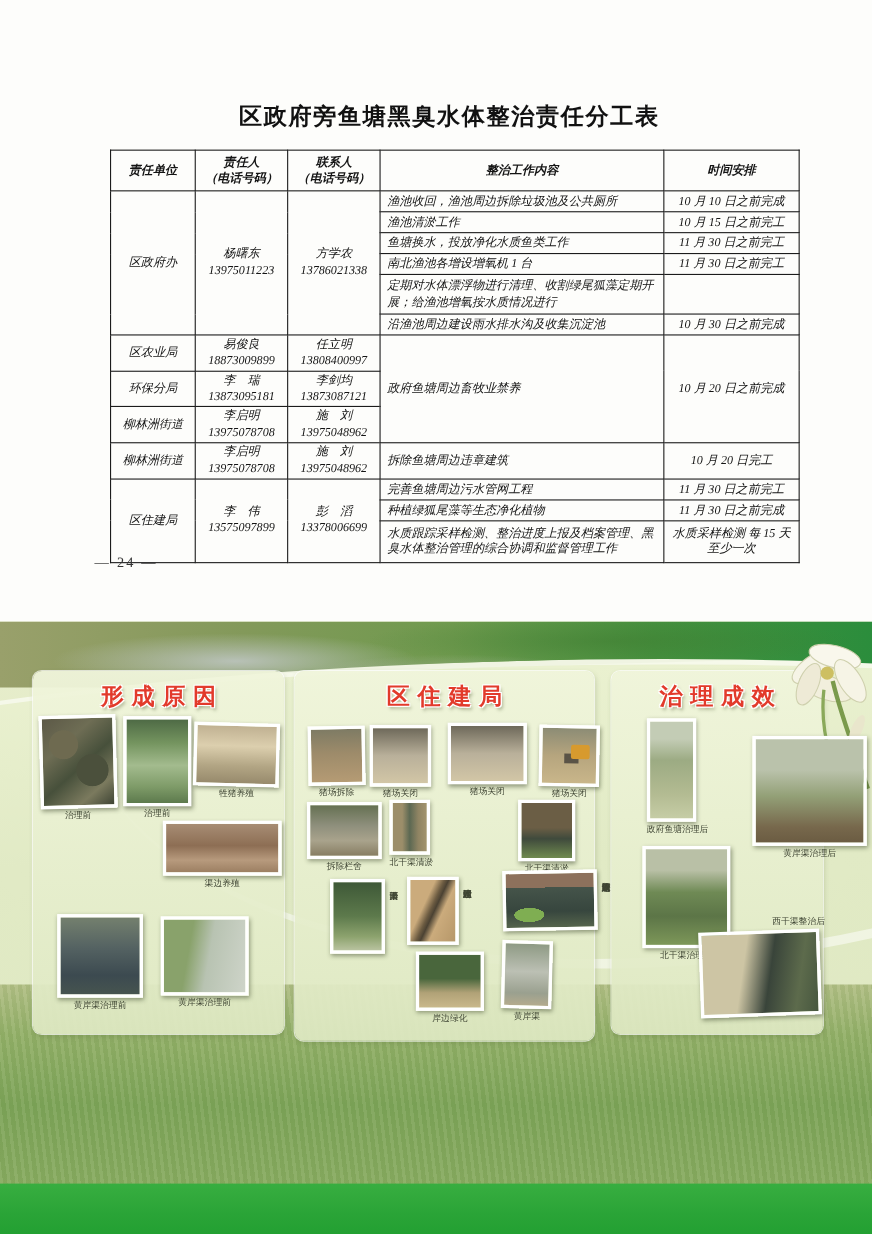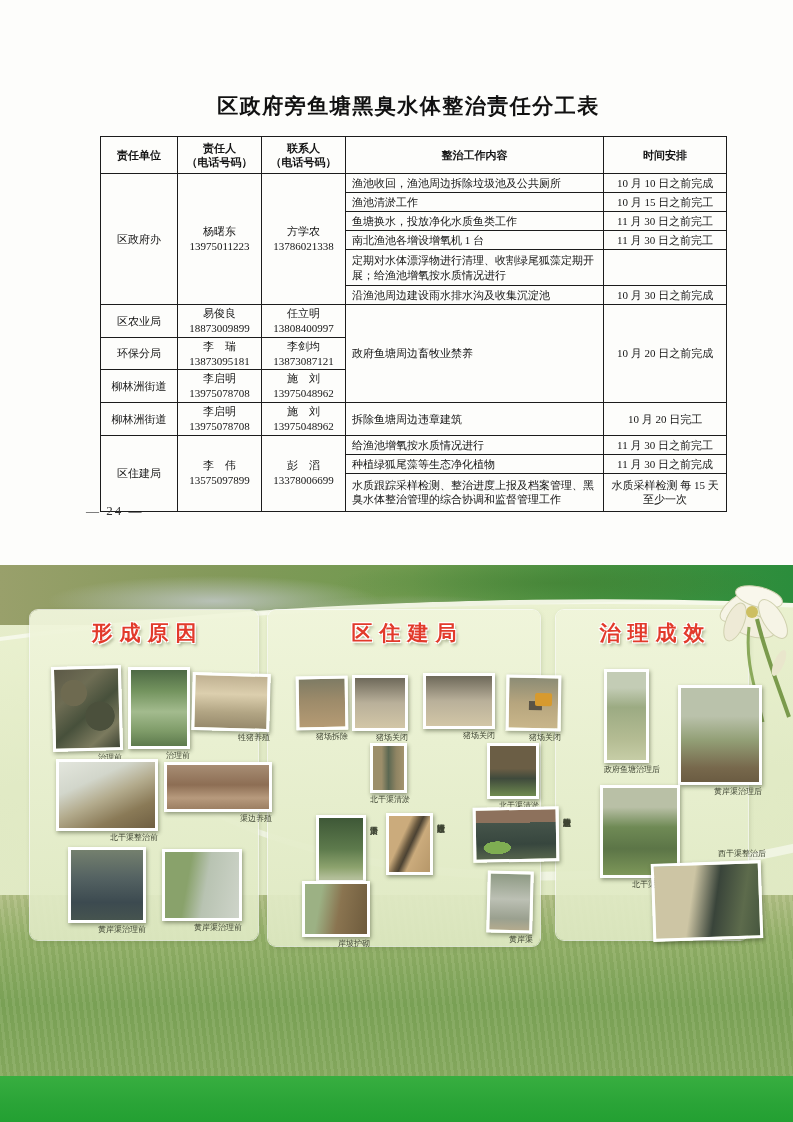--- a/index.html
+++ b/index.html
@@ -4,21 +4,21 @@
 <style>
   html,body{margin:0;padding:0;background:#888;}
   .page{position:relative;width:793px;height:1122px;margin:0 auto;background:#fdfdfb;overflow:hidden;
         font-family:"Liberation Serif","DejaVu Serif",serif;color:#111;}
 
   
   .doc{position:absolute;left:12px;top:0;width:793px;height:565px;background:#fdfdfb;}
   .doc-title{position:absolute;left:0;top:92px;width:100%;text-align:center;
              font-size:21px;font-weight:bold;letter-spacing:1.5px;}
   table.resp{position:absolute;left:88px;top:136px;width:626px;border-collapse:collapse;
-             table-layout:fixed;font-size:11px;color:#141414;}
+             table-layout:fixed;font-size:11px;color:#141414;font-style:italic;}
   .resp th,.resp td{border:1px solid #1c1c1c;padding:1px 3px;text-align:center;
                     vertical-align:middle;line-height:1.3;overflow:hidden;}
   .resp th{font-weight:bold;height:34px;}
   .resp td.content{text-align:left;padding-left:6px;}
   .resp .sub{font-weight:bold;}
   .rh19{height:19px}.rh36{height:36px}.rh27{height:27px}.rh29{height:29px}.rh38{height:38px}
   .namecell div{line-height:1.35;}
   .pagenum{position:absolute;left:74px;top:503px;font-size:13px;letter-spacing:2px;color:#333;}
 
   
@@ -48,21 +48,21 @@
   .panel{position:absolute;z-index:3;border-radius:8px;
          background:linear-gradient(180deg,rgba(240,245,219,.95) 0%,rgba(223,233,195,.92) 100%);
          box-shadow:0 0 0 1px rgba(255,255,255,.7),1px 2px 5px rgba(90,110,60,.25);}
   .panel-causes{left:30px;top:45px;width:228px;height:330px;}
   .panel-measures{left:268px;top:45px;width:272px;height:336px;}
   .panel-results{left:556px;top:45px;width:192px;height:330px;}
   .panel h2{margin:9px 0 0;text-align:center;font-size:21px;font-weight:bold;color:#e23a2b;
             letter-spacing:7px;text-indent:7px;
             text-shadow:-1px -1px 0 #fff,1px -1px 0 #fff,-1px 1px 0 #fff,1px 1px 0 #fff,2px 3px 3px rgba(80,90,50,.45);}
 
-  figure.photo{position:absolute;margin:16px;z-index:4;text-align:right;}
+  figure.photo{position:absolute;margin:0;z-index:4;text-align:center;}
   .photo .img{width:100%;height:var(--h);box-sizing:border-box;border:3px solid #fff;
               box-shadow:1px 2px 4px rgba(40,50,25,.45);position:relative;overflow:hidden;
               transform:rotate(var(--rot,0deg));}
   .photo figcaption{font-size:8px;line-height:1;color:#3e4433;margin-top:3px;white-space:nowrap;}
   .vcap figcaption{position:absolute;left:100%;top:5px;margin:0 0 0 3px;writing-mode:vertical-rl;white-space:nowrap;}
   .cap-top figcaption{position:absolute;top:-12px;right:-4px;margin:0;}
 
   
   .p1{left:36px;top:85px;width:70px;--h:85px;--rot:-1.5deg}
   .p2{left:112px;top:86px;width:62px;--h:82px}
@@ -77,23 +77,23 @@
   .p11{left:490px;top:94px;width:55px;--h:56px;--rot:1deg}
   .p12{left:279px;top:164px;width:68px;--h:52px}
   .p13{left:354px;top:162px;width:37px;--h:50px}
   .p14{left:394px;top:165px;width:64px;--h:50px}
   .p15{left:471px;top:162px;width:52px;--h:56px}
   .p16{left:300px;top:234px;width:50px;--h:68px}
   .p17{left:370px;top:232px;width:47px;--h:62px}
   .p18{left:457px;top:226px;width:86px;--h:55px;--rot:-1deg}
   .p19{left:286px;top:300px;width:68px;--h:56px}
   .p20{left:378px;top:300px;width:62px;--h:54px}
-  .p21{left:471px;top:290px;width:46px;--h:62px;--rot:1.5deg}
+  .p21{left:456px;top:290px;width:46px;--h:62px;--rot:1.5deg}
   .p22{left:588px;top:88px;width:45px;--h:94px}
-  .p23{left:662px;top:104px;width:84px;--h:100px}
+  .p23{left:684px;top:104px;width:104px;--h:100px}
   .p24{left:584px;top:204px;width:80px;--h:93px}
   .p25{left:636px;top:281px;width:110px;--h:78px;--rot:-2deg}
 
   
   .k-sludge .img{background:radial-gradient(circle at 30% 30%,#6e6a50 0 18%,transparent 19%),
      radial-gradient(circle at 70% 60%,#4b503c 0 22%,transparent 23%),
      linear-gradient(140deg,#5c5947 0%,#6e6d54 30%,#47503b 55%,#7b7a5e 80%,#3e4434 100%);}
   .k-pondgreen .img{background:linear-gradient(180deg,#4e6a45 0%,#74945f 28%,#a3bb8e 55%,#7f9c69 80%,#5d7a4d 100%);}
   .k-barn .img{background:linear-gradient(180deg,#c0b192 0%,#dccfae 35%,#b2a584 70%,#978a6c 100%);}
   .k-weir .img{background:linear-gradient(155deg,#e3e6dd 0%,#d2d6cb 30%,#b3ab8d 52%,#8a7a57 75%,#6f5f42 100%);}
@@ -242,21 +242,21 @@
         <tr class="rh19">
           <td rowspan="3">区住建局</td>
           <td rowspan="3" class="namecell">
             <div>李　伟</div>
             <div>13575097899</div>
           </td>
           <td rowspan="3" class="namecell">
             <div>彭　滔</div>
             <div>13378006699</div>
           </td>
-          <td class="content">给渔池增氧按水质情况进行</td>
+          <td class="content">完善鱼塘周边污水管网工程</td>
           <td>11 月 30 日之前完工</td>
         </tr>
         <tr class="rh19">
           <td class="content">种植绿狐尾藻等生态净化植物</td>
           <td>11 月 30 日之前完成</td>
         </tr>
         <tr class="rh38">
           <td class="content">水质跟踪采样检测、整治进度上报及档案管理、黑臭水体整治管理的综合协调和监督管理工作</td>
           <td>水质采样检测 每 15 天至少一次</td>
         </tr>
@@ -287,24 +287,20 @@
       <figcaption>治理前</figcaption>
     </figure>
     <figure class="photo p2 k-pondgreen">
       <div class="img"></div>
       <figcaption>治理前</figcaption>
     </figure>
     <figure class="photo p3 k-barn">
       <div class="img"></div>
       <figcaption>牲猪养殖</figcaption>
     </figure>
-    <figure class="photo p4 k-weir">
-      <div class="img"></div>
-      <figcaption>北干渠整治前</figcaption>
-    </figure>
     <figure class="photo p5 k-brick">
       <div class="img"></div>
       <figcaption>渠边养殖</figcaption>
     </figure>
     <figure class="photo p6 k-darkwater">
       <div class="img"></div>
       <figcaption>黄岸渠治理前</figcaption>
     </figure>
     <figure class="photo p7 k-bankgrass">
       <div class="img"></div>
@@ -320,43 +316,47 @@
       <figcaption>猪场关闭</figcaption>
     </figure>
     <figure class="photo p10 k-rubble2">
       <div class="img"></div>
       <figcaption>猪场关闭</figcaption>
     </figure>
     <figure class="photo p11 k-excavator">
       <div class="img"></div>
       <figcaption>猪场关闭</figcaption>
     </figure>
+    <figure class="photo p12 k-pens">
+      <div class="img"></div>
+      <figcaption>拆除栏舍</figcaption>
+    </figure>
     <figure class="photo p13 k-dredge">
       <div class="img"></div>
       <figcaption>北干渠清淤</figcaption>
     </figure>
     <figure class="photo p15 k-dredge2">
       <div class="img"></div>
       <figcaption>北干渠清淤</figcaption>
     </figure>
     <figure class="photo p16 k-treescanal vcap">
       <div class="img"></div>
       <figcaption>西干渠清淤</figcaption>
     </figure>
     <figure class="photo p17 k-trench vcap">
       <div class="img"></div>
       <figcaption>污水处理管网建设</figcaption>
     </figure>
     <figure class="photo p18 k-scumpond vcap">
       <div class="img"></div>
       <figcaption>政府鱼塘管网建设</figcaption>
     </figure>
-    <figure class="photo p19 k-embank">
-      <div class="img"></div>
-      <figcaption>岸坡护砌</figcaption>
+    <figure class="photo p20 k-roadtrees">
+      <div class="img"></div>
+      <figcaption>岸边绿化</figcaption>
     </figure>
     <figure class="photo p21 k-concrete">
       <div class="img"></div>
       <figcaption>黄岸渠</figcaption>
     </figure>
 
     <figure class="photo p22 k-pondafter">
       <div class="img"></div>
       <figcaption>政府鱼塘治理后</figcaption>
     </figure>

